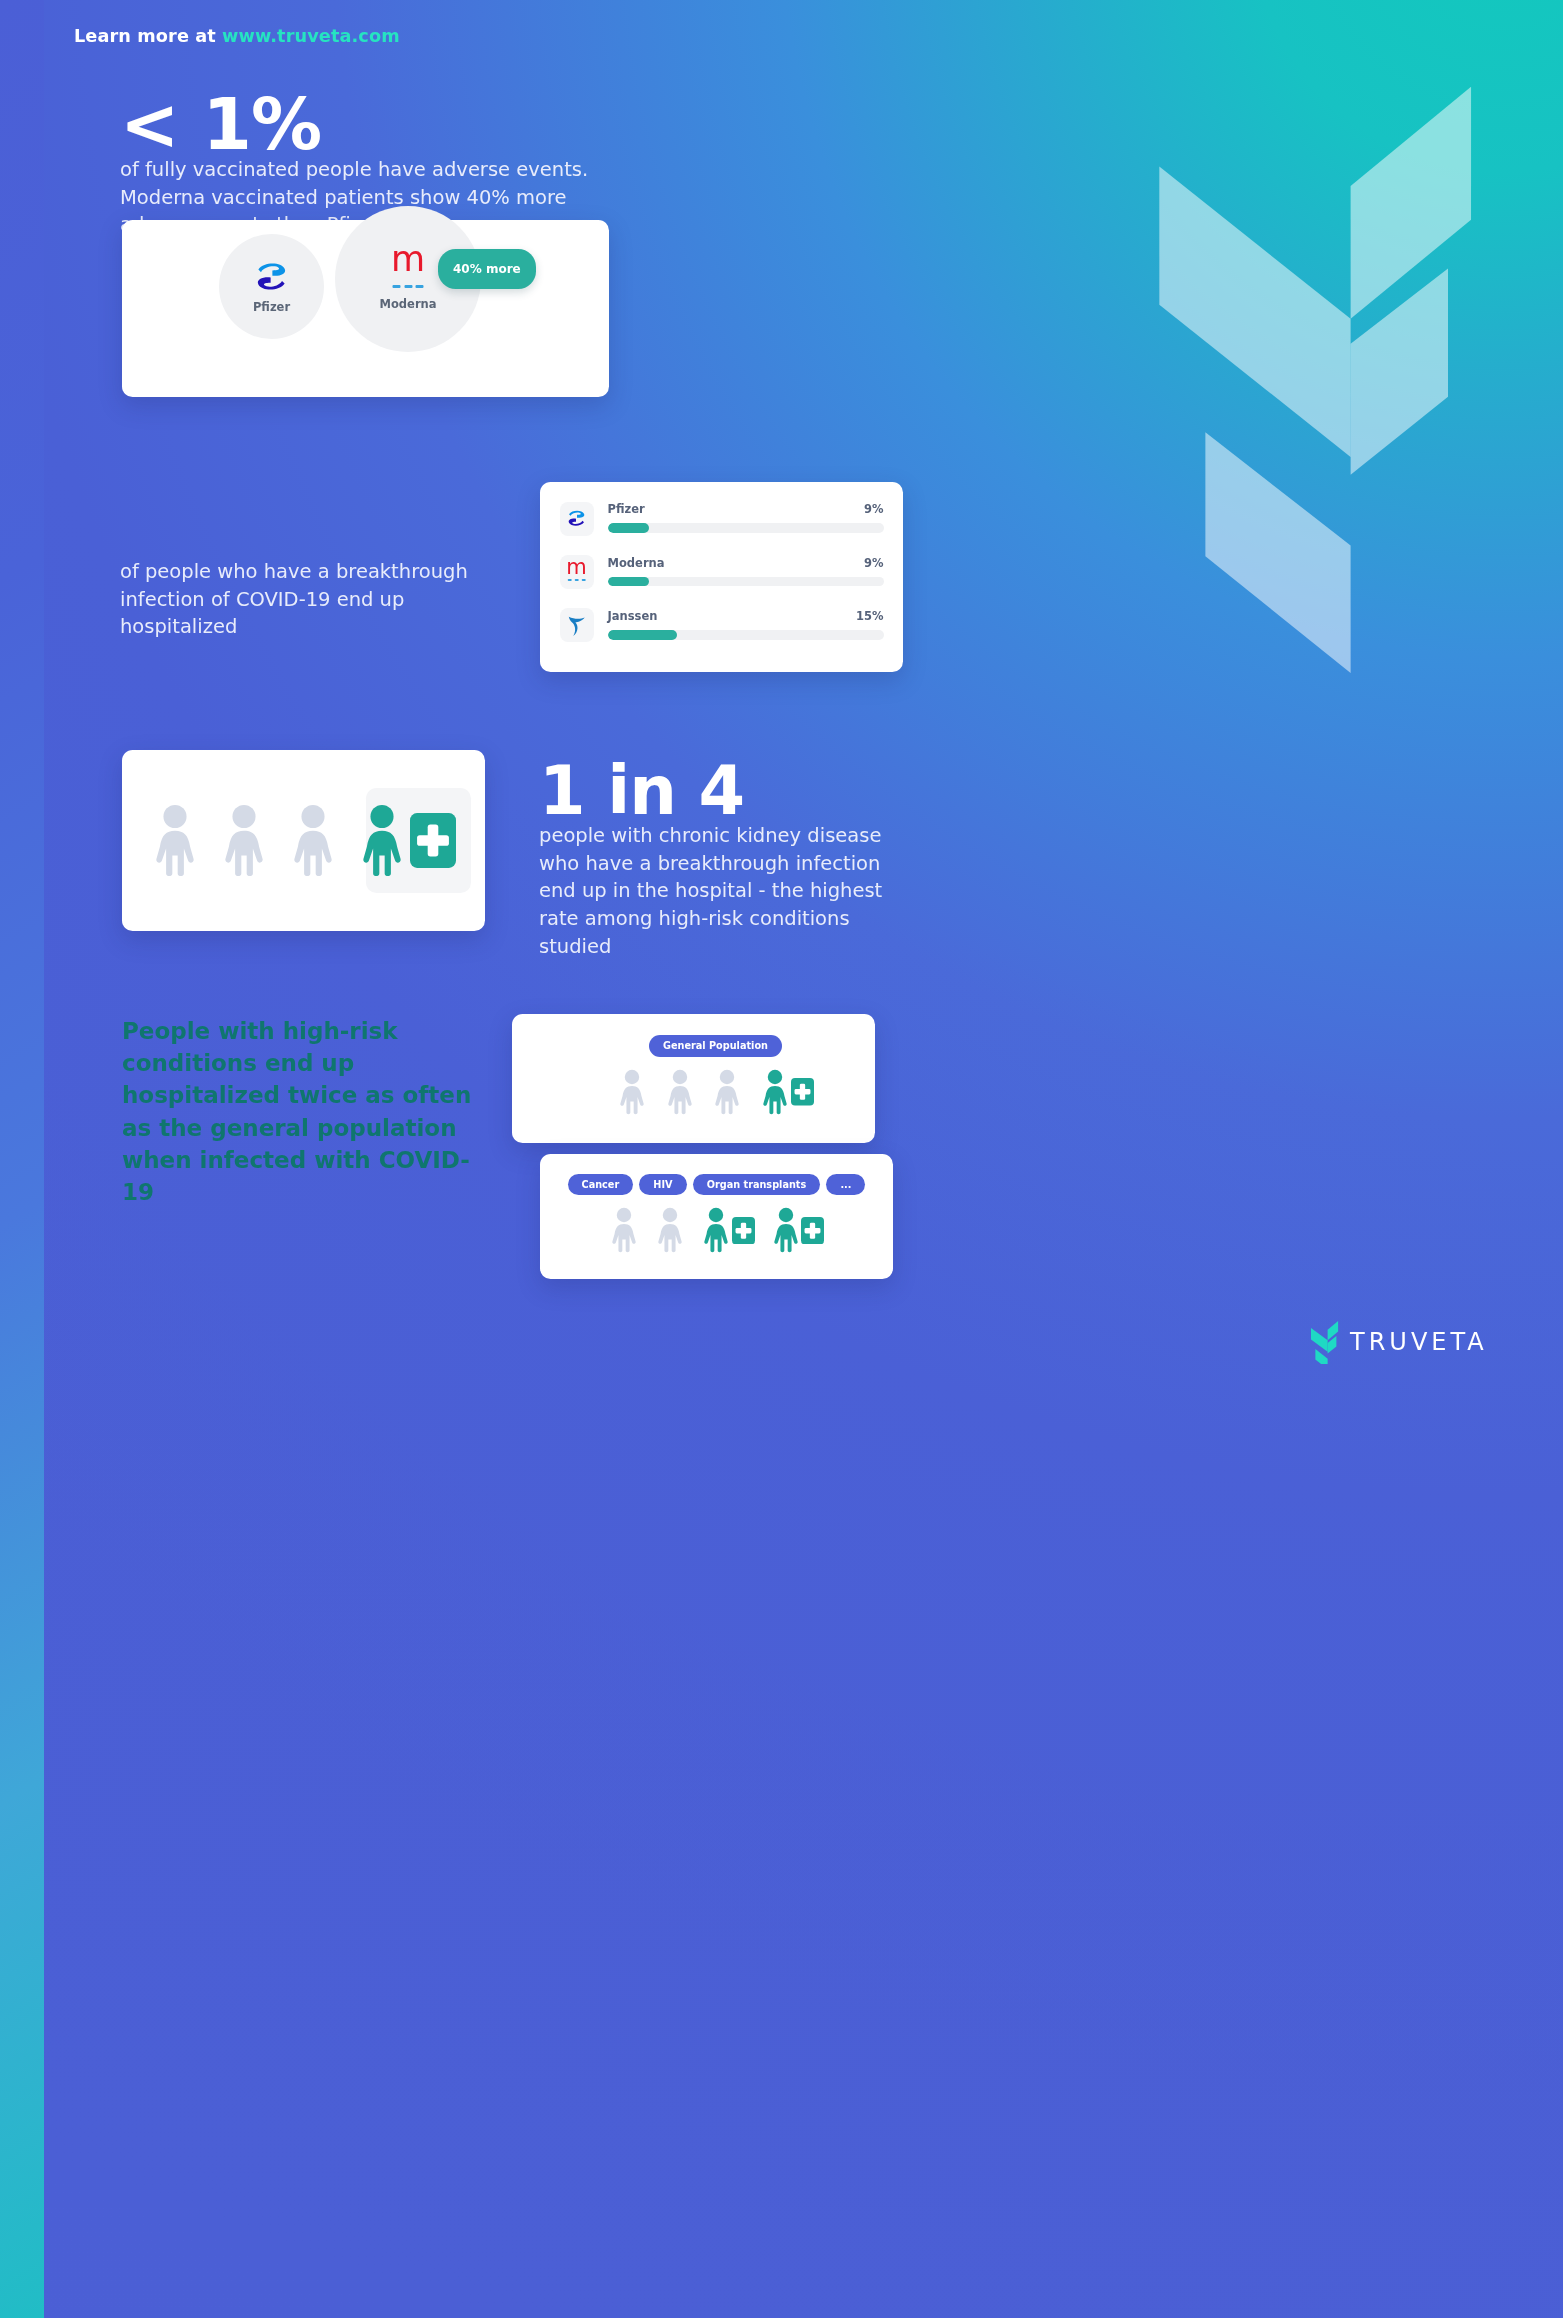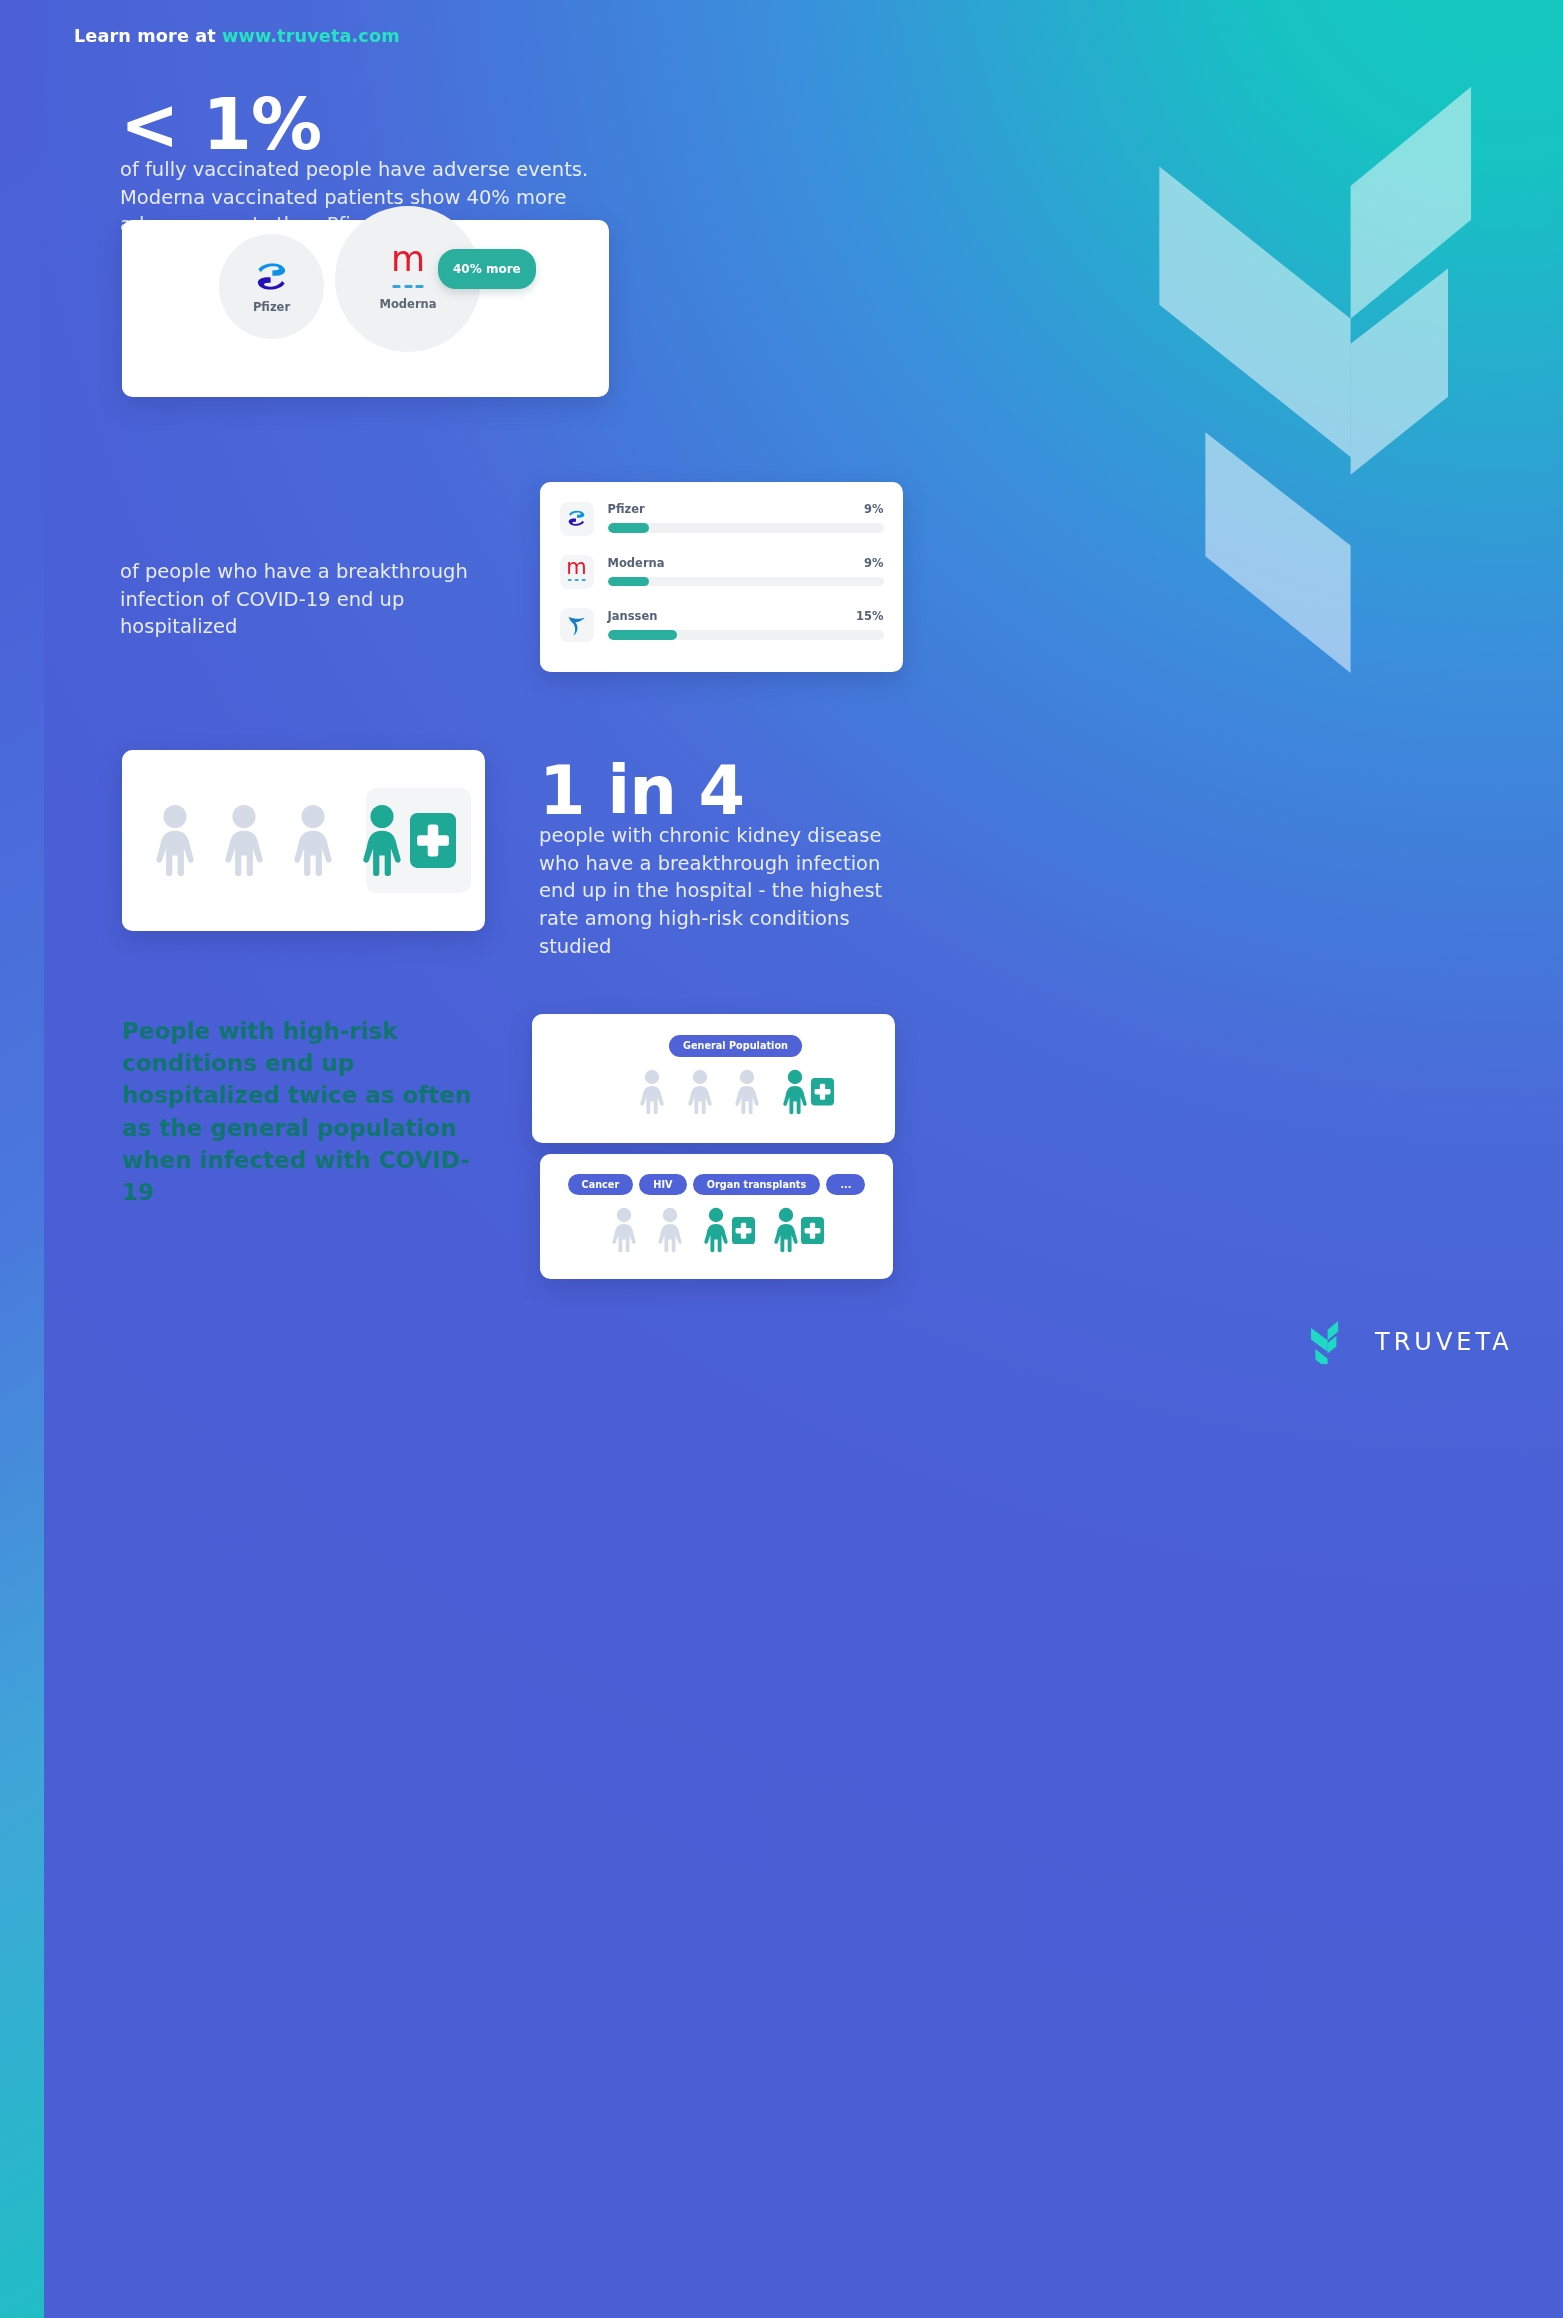--- a/index.html
+++ b/index.html
@@ -119,30 +119,30 @@
   .person { position:relative; flex:0 0 auto; }
 
   .shade-box {
     position:absolute; background:#f4f5f7; border-radius:10.6px;
   }
 
   
   #sec4-head { position:absolute; left:78px; top:1015px; width:372px; }
   #sec4-body { position:absolute; left:78px; top:1132px; width:372px; }
 
-  #card4 { left:488px; top:1014px; width:363px; height:129px;padding-left:44px; }
+  #card4 { left:468px; top:1014px; width:363px; height:129px;padding-left:44px; }
   #card5 { left:496px; top:1154px; width:353px; height:125px; }
   .pill {
     background:#4f62d8; color:#ffffff; font-size:9.7px; font-weight:600;
     padding:5.3px 14px; border-radius:12.4px; display:inline-block;
   }
   .pill-row { display:flex; gap:6.2px; justify-content:center; align-items:center; }
 
   
-  #footer-logo { position:absolute; left:1267px; top:1320px; display:flex; align-items:center; gap:29px; }
+  #footer-logo { position:absolute; left:1267px; top:1320px; display:flex; align-items:center; gap:4px; }
   .fl-text { color:#ffffff; font-size:24px; font-weight:400; letter-spacing:4px; }
 </style>
 </head>
 <body>
 
 <div class="page">
   <div class="bg-wrap"></div>
   <div class="bg-wrap2"></div>
 
   <div class="watermark">

